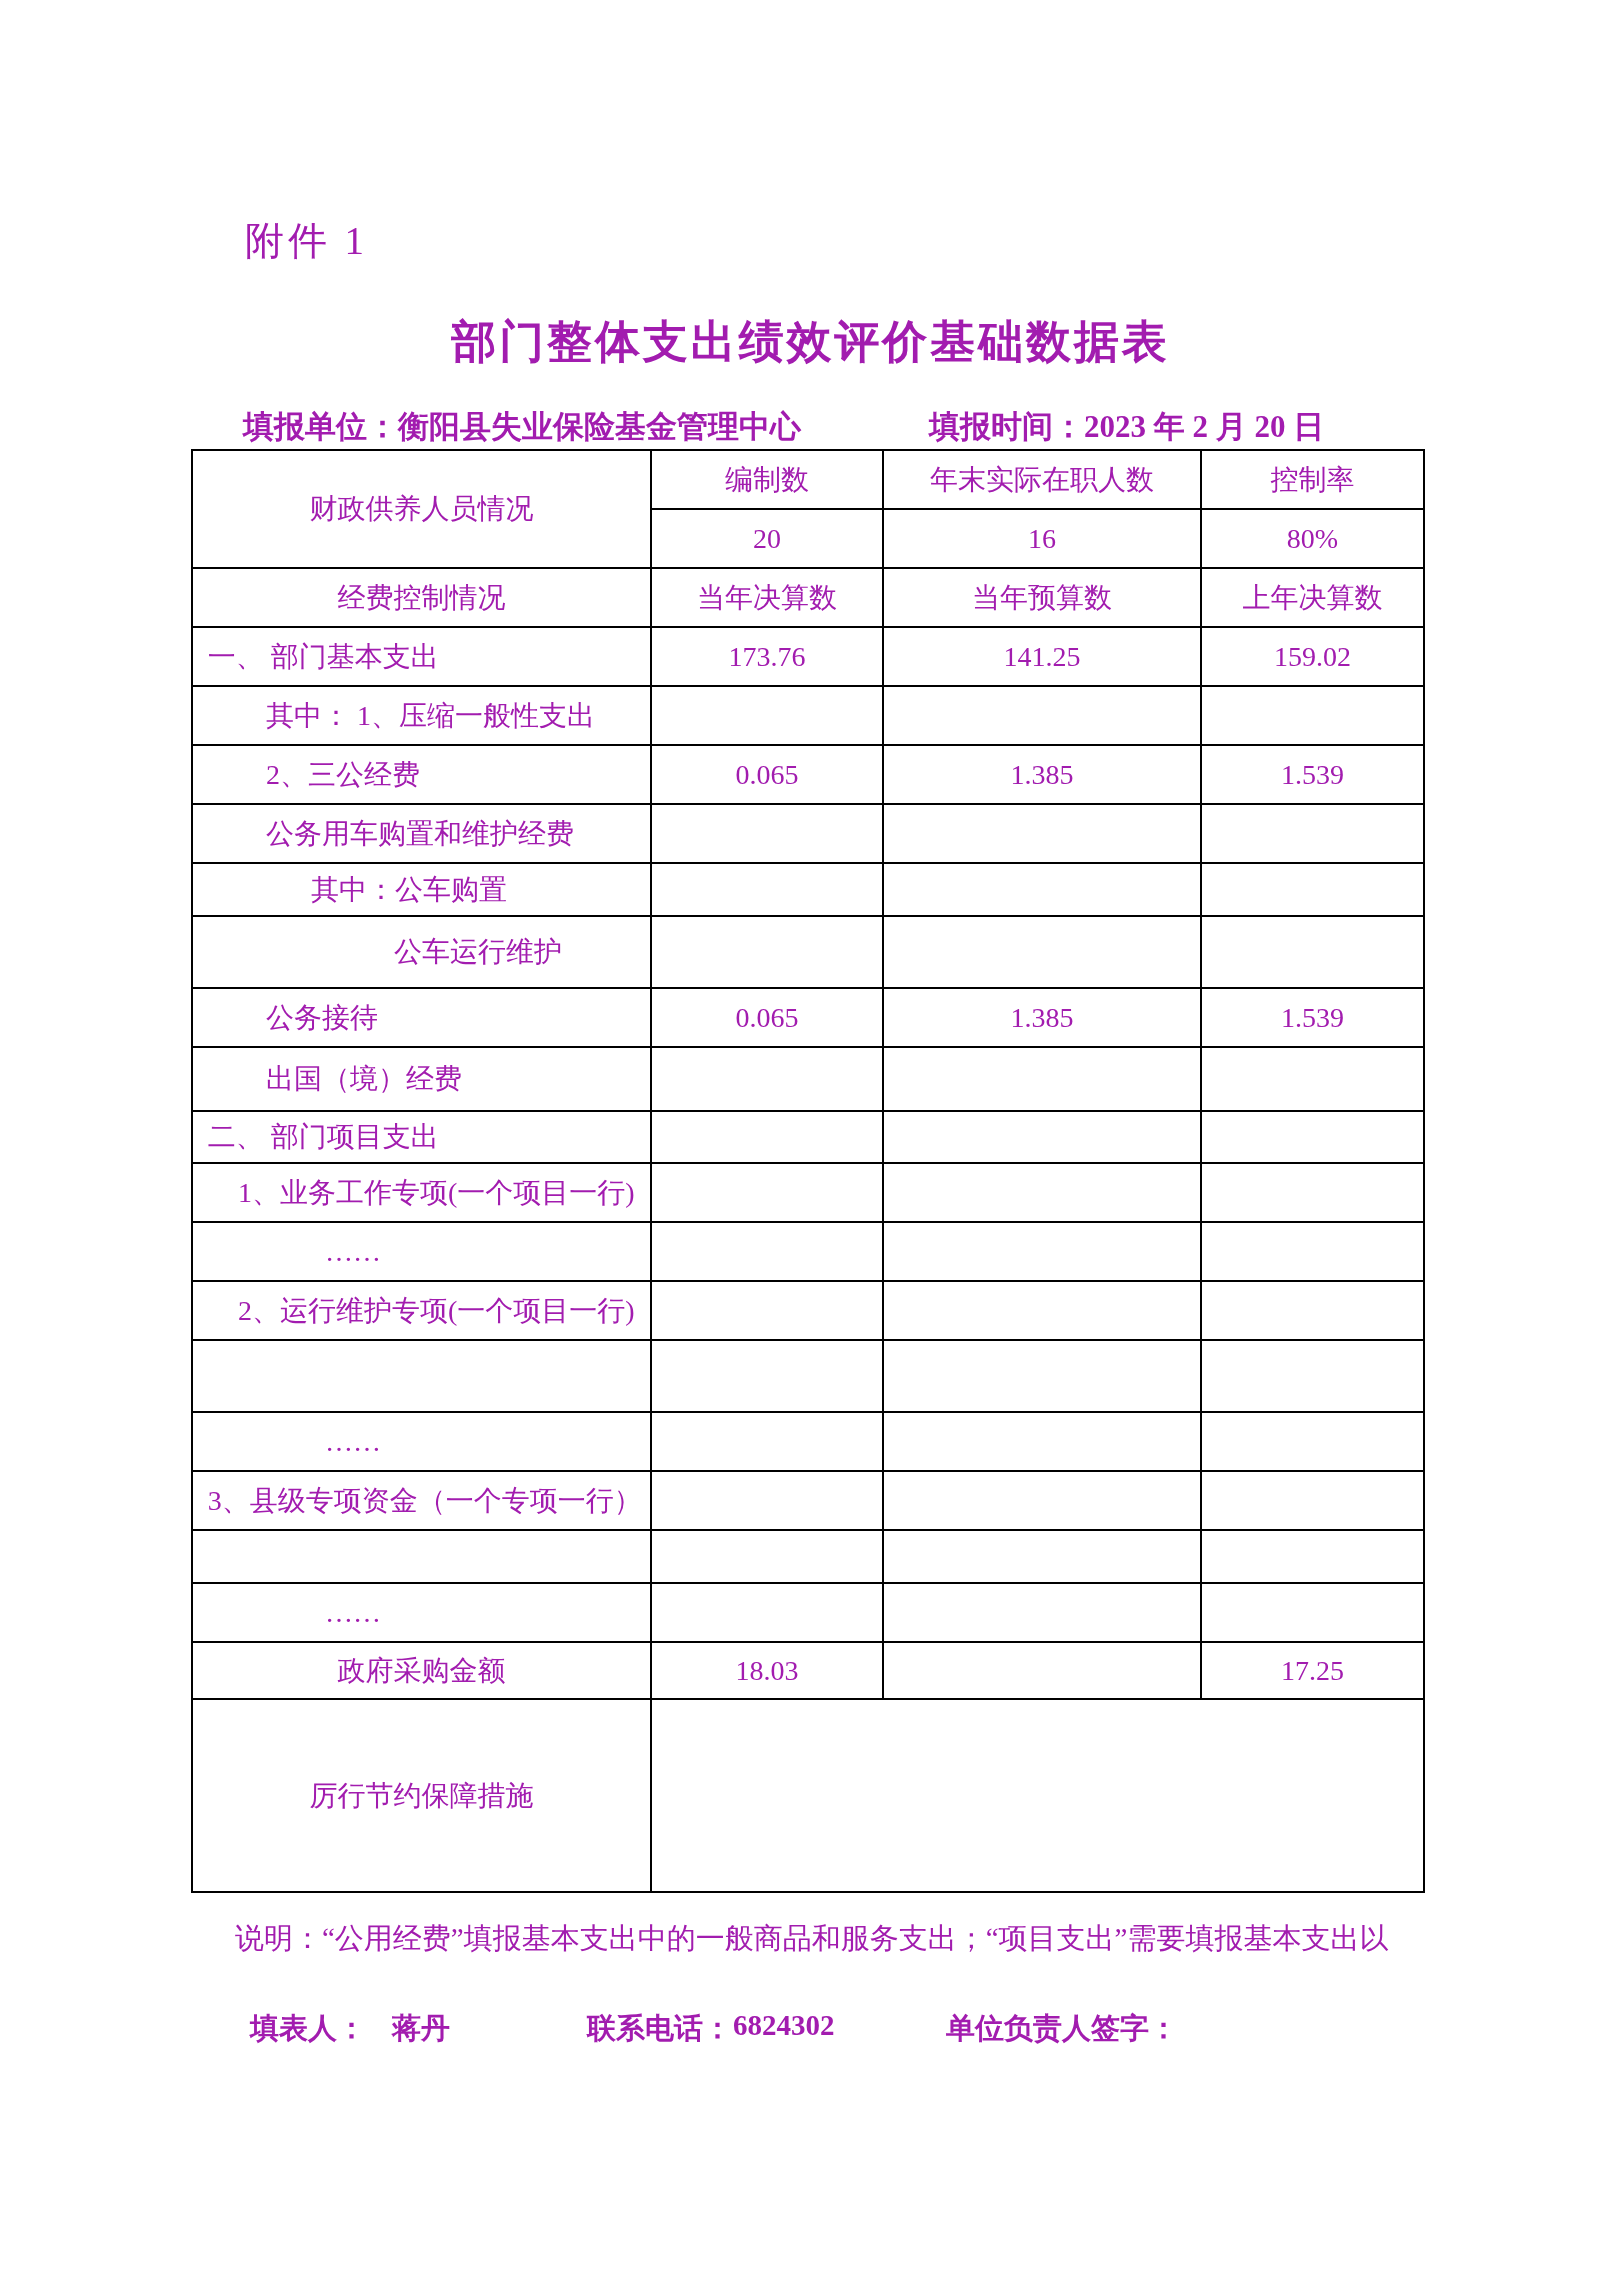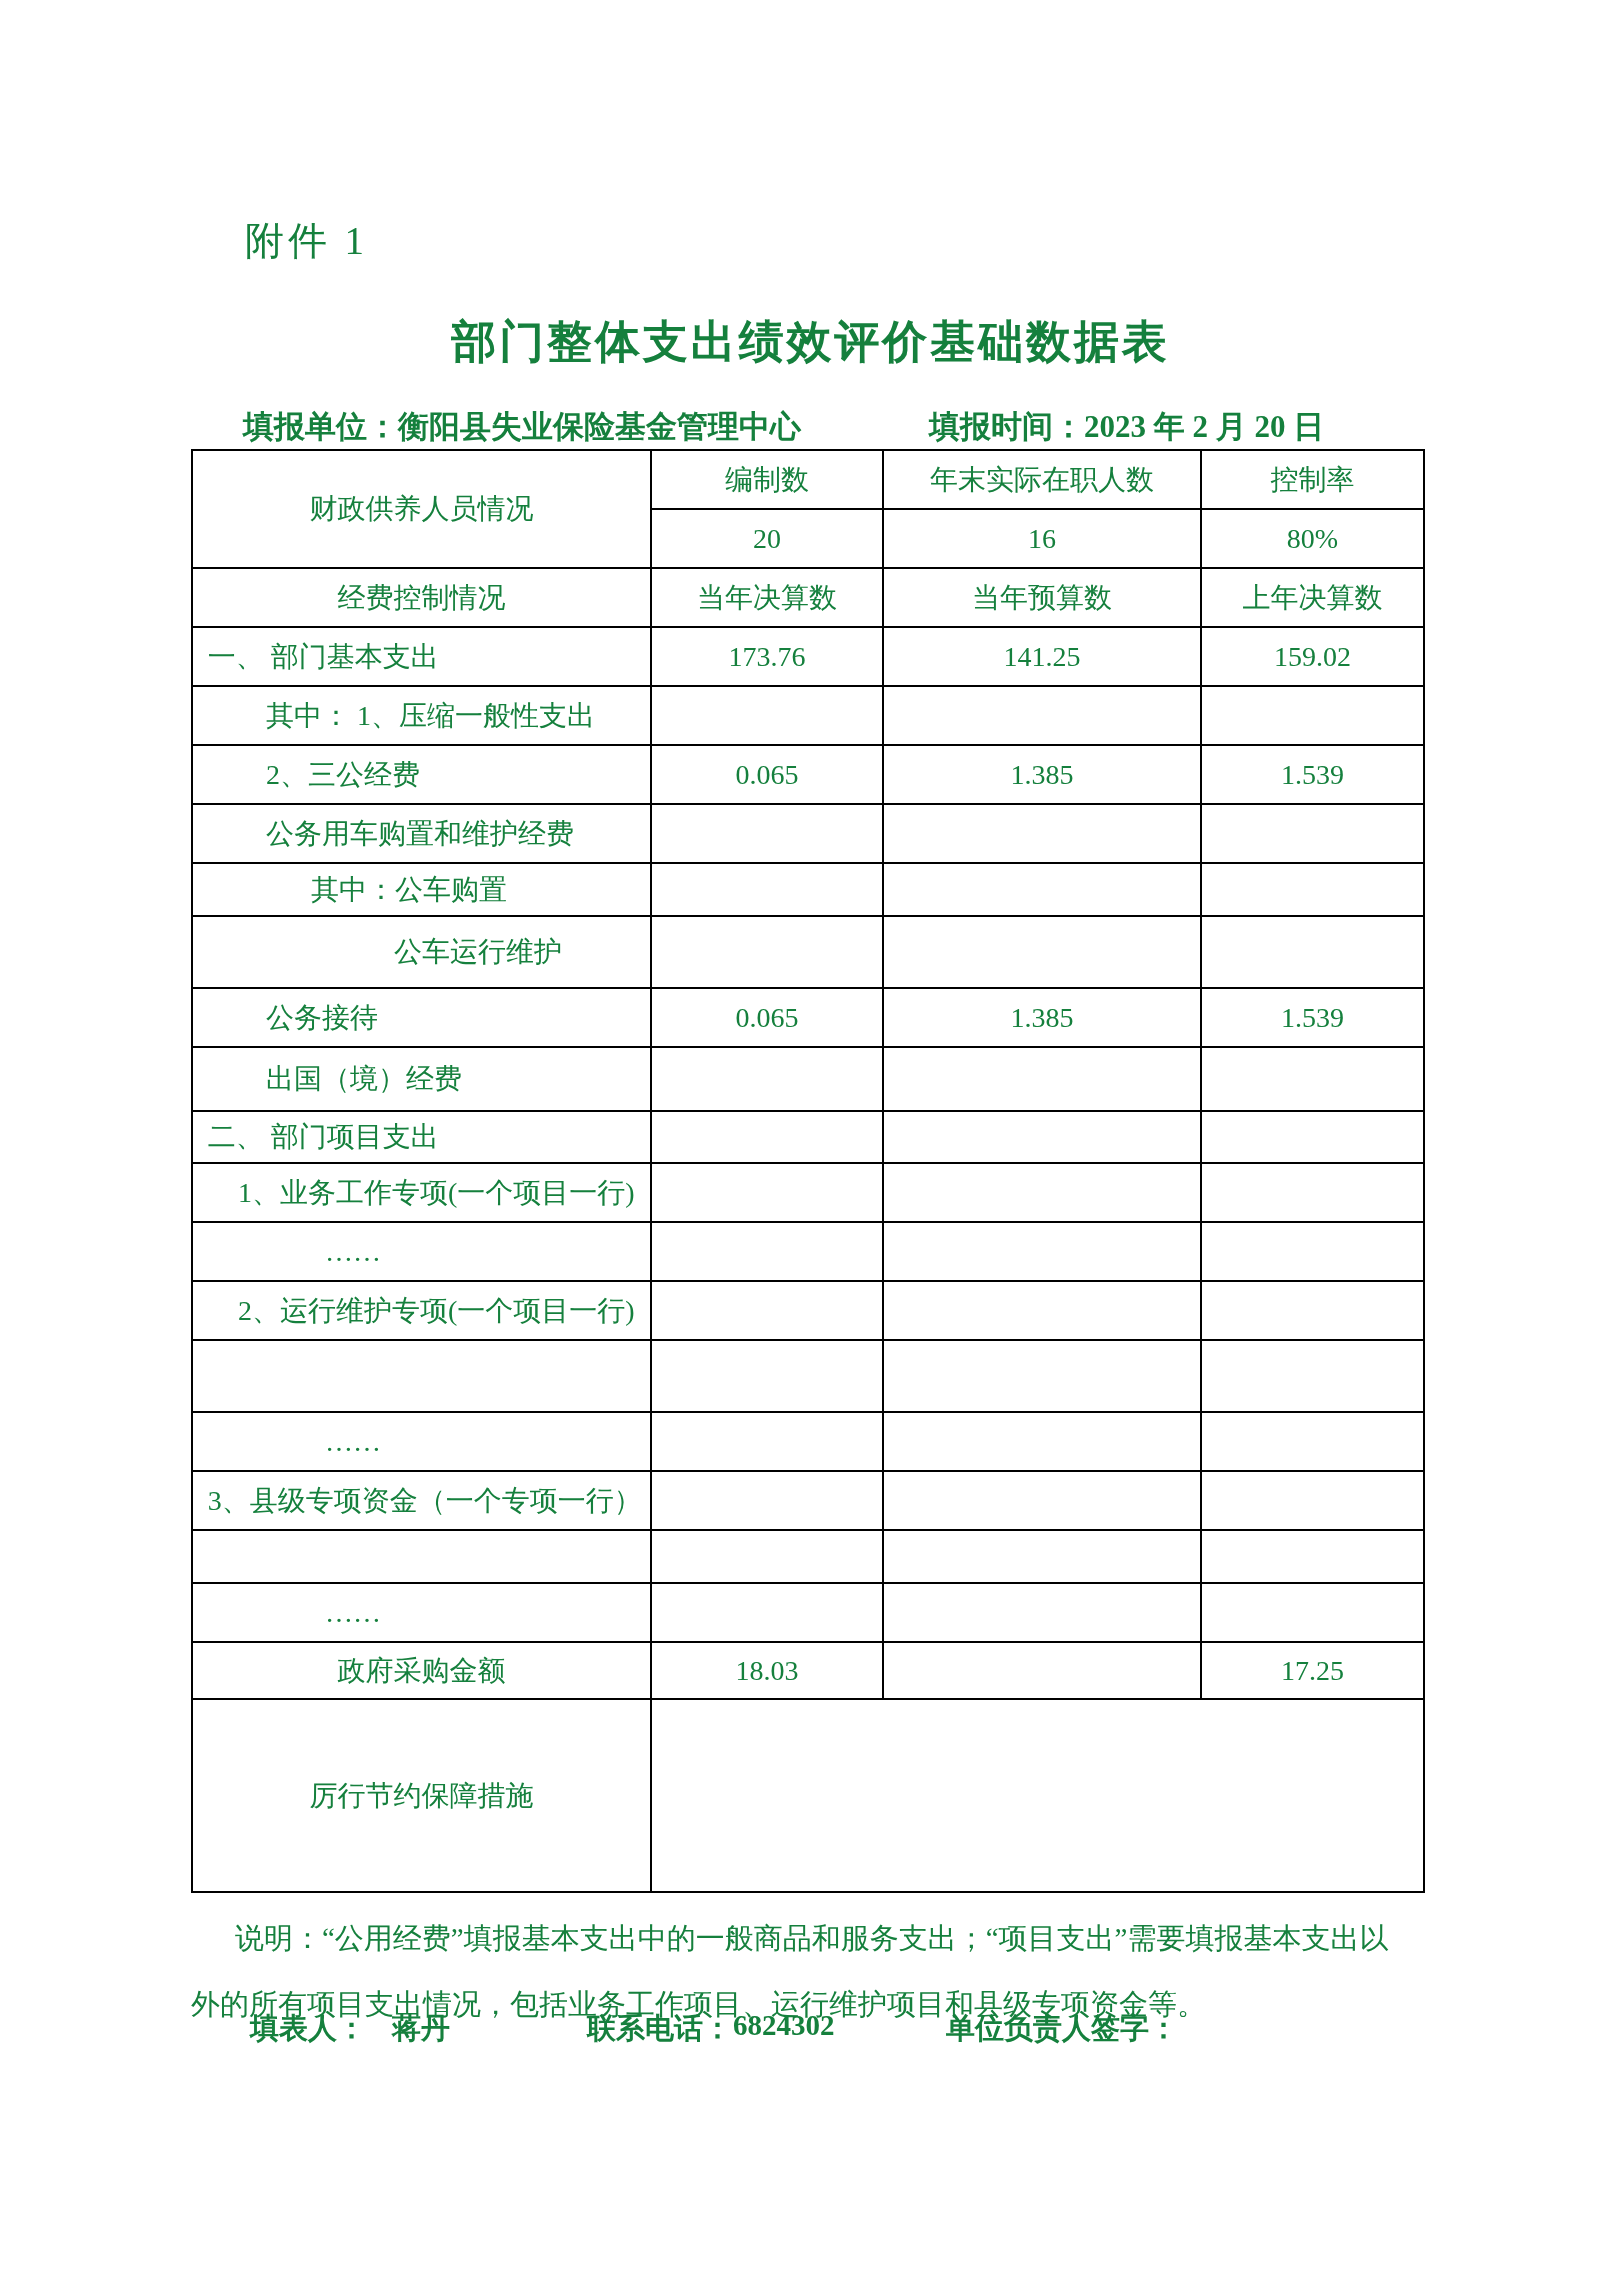--- a/index.html
+++ b/index.html
@@ -3,21 +3,21 @@
 <meta charset="utf-8">
 <style>
   * { margin: 0; padding: 0; box-sizing: border-box; }
   html, body { background: #888; }
   .page {
     position: relative;
     width: 1621px;
     height: 2293px;
     margin: 0 auto;
     background: #ffffff;
-    color: #15803d;
+    color: #a21caf;
     font-family: "Liberation Serif", "DejaVu Serif", serif;
     overflow: hidden;
   }
   .attachment {
     position: absolute;
     left: 245px;
     top: 214px;
     font-size: 39px;
     letter-spacing: 3.9px;
   }
@@ -252,21 +252,20 @@
       </tr>
       <tr class="h195">
         <td class="cc">厉行节约保障措施</td>
         <td colspan="3"></td>
       </tr>
     </tbody>
   </table>
 
   <div class="note-block">
     <div class="note-line1">说明：“公用经费”填报基本支出中的一般商品和服务支出；“项目支出”需要填报基本支出以</div>
-    <div class="note-line2">外的所有项目支出情况，包括业务工作项目、运行维护项目和县级专项资金等。</div>
   </div>
 
   <div class="signer-line">
     <span class="filler-label">填表人：</span>
     <span class="filler-name">蒋丹</span>
     <span class="phone-label">联系电话：</span>
     <span class="phone-value">6824302</span>
     <span class="sign-label">单位负责人签字：</span>
   </div>
 

